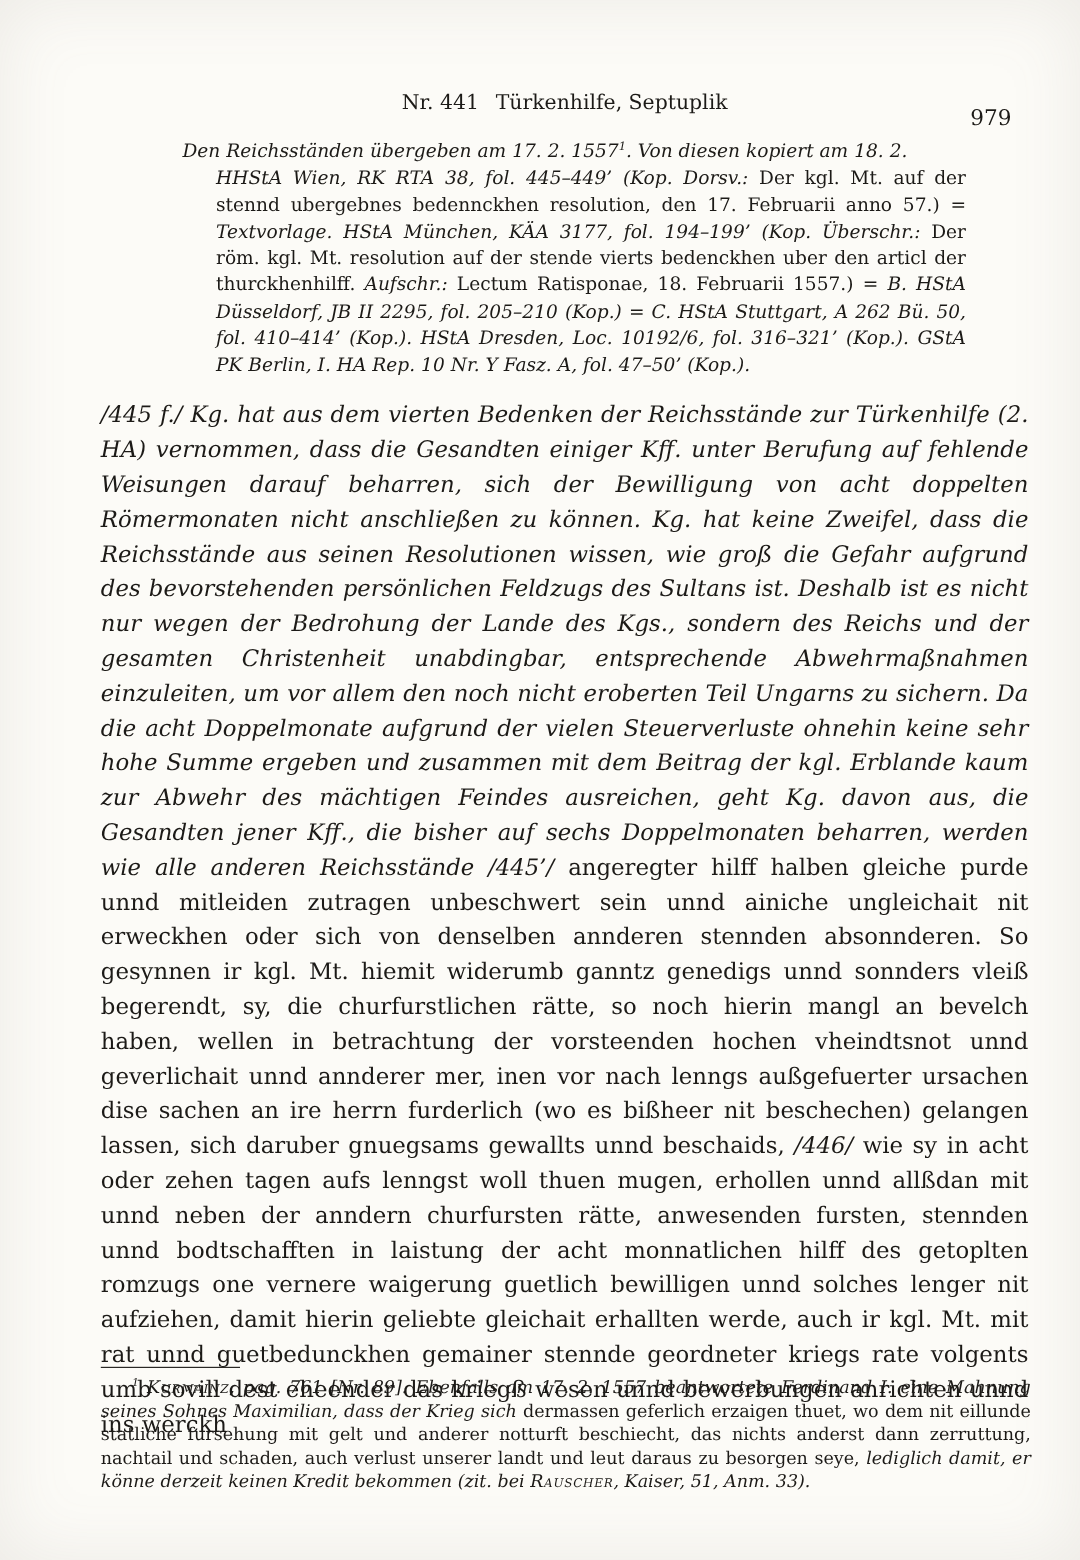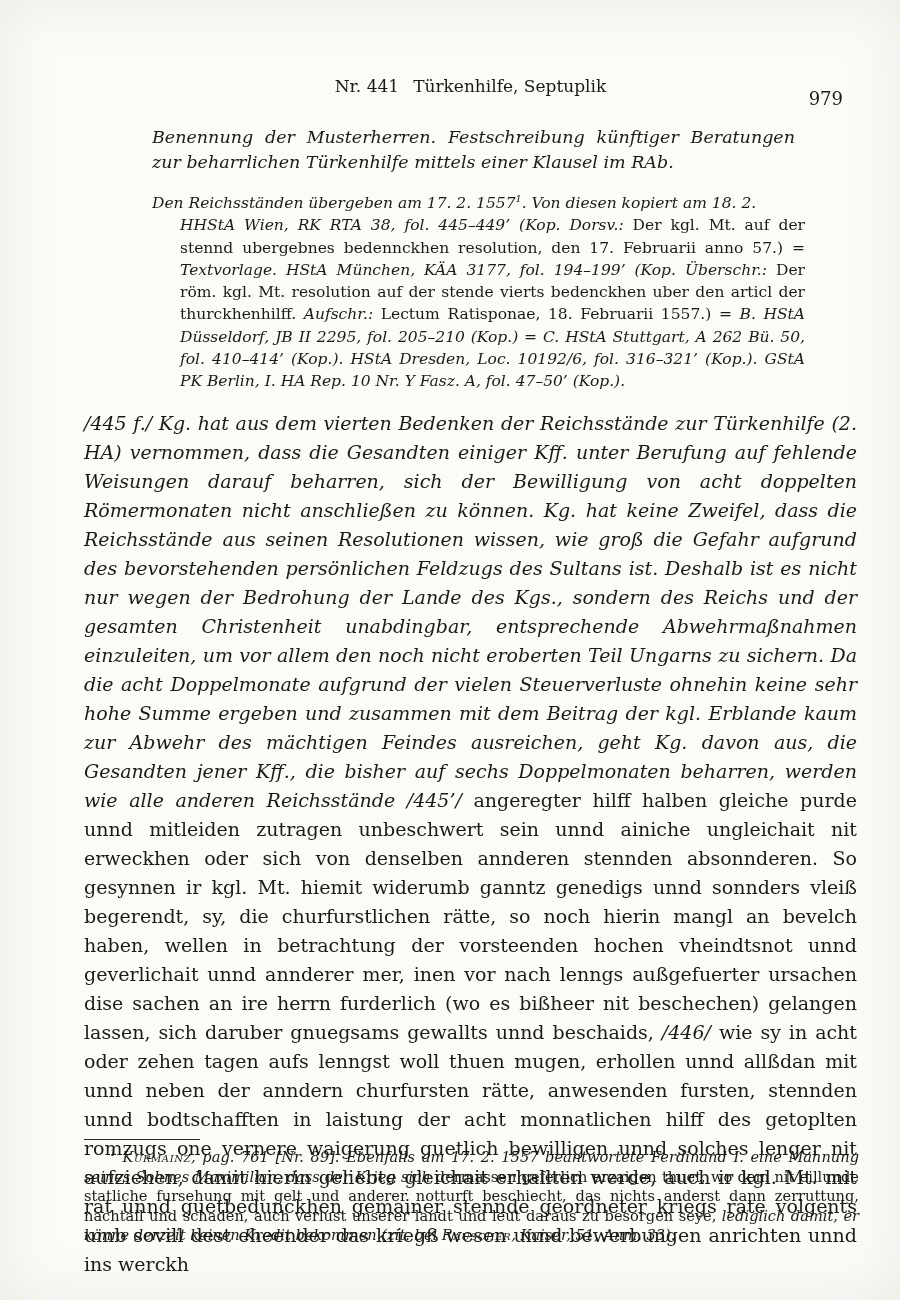--- a/index.html
+++ b/index.html
@@ -99,21 +99,20 @@
 <body>
 
 <div class="page">
   <div class="content">
 
     <div class="running-head">
       <span class="rh-number">Nr. 441</span><span>Türkenhilfe, Septuplik</span>
       <span class="rh-page">979</span>
     </div>
 
-    <div class="title-block"><span class="i">Benennung der Musterherren. Festschreibung künftiger Beratungen zur beharrlichen Türkenhilfe mittels einer Klausel im RAb.</span></div>
 
     <div class="provenance">
       <div class="date-line"><span class="i">Den Reichsständen übergeben am 17. 2. 1557</span><span class="i sup">1</span><span class="i">. Von diesen kopiert am 18. 2.</span></div>
       <div class="arch"><span class="i">HHStA Wien, RK RTA 38, fol. 445–449’ (Kop. Dorsv.:</span><span class="r"> Der kgl. Mt. auf der stennd ubergebnes bedennckhen resolution, den 17. Februarii anno 57.) = </span><span class="i">Textvorlage. HStA München, KÄA 3177, fol. 194–199’ (Kop. Überschr.:</span><span class="r"> Der röm. kgl. Mt. resolution auf der stende vierts bedenckhen uber den articl der thurckhenhilff. </span><span class="i">Aufschr.:</span><span class="r"> Lectum Ratisponae, 18. Februarii 1557.) = </span><span class="i">B. HStA Düsseldorf, JB II 2295, fol. 205–210 (Kop.) = C. HStA Stuttgart, A 262 Bü. 50, fol. 410–414’ (Kop.). HStA Dresden, Loc. 10192/6, fol. 316–321’ (Kop.). GStA PK Berlin, I. HA Rep. 10 Nr. Y Fasz. A, fol. 47–50’ (Kop.).</span></div>
     </div>
 
     <div class="body-text"><span class="i">/445 f./ Kg. hat aus dem vierten Bedenken der Reichsstände zur Türkenhilfe (2. HA) vernommen, dass die Gesandten einiger Kff. unter Berufung auf fehlende Weisungen darauf beharren, sich der Bewilligung von acht doppelten Römermonaten nicht anschließen zu können. Kg. hat keine Zweifel, dass die Reichsstände aus seinen Resolutionen wissen, wie groß die Gefahr aufgrund des bevorstehenden persönlichen Feldzugs des Sultans ist. Deshalb ist es nicht nur wegen der Bedrohung der Lande des Kgs., sondern des Reichs und der gesamten Christenheit unabdingbar, entsprechende Abwehrmaßnahmen einzuleiten, um vor allem den noch nicht eroberten Teil Ungarns zu sichern. Da die acht Doppelmonate aufgrund der vielen Steuerverluste ohnehin keine sehr hohe Summe ergeben und zusammen mit dem Beitrag der kgl. Erblande kaum zur Abwehr des mächtigen Feindes ausreichen, geht Kg. davon aus, die Gesandten jener Kff., die bisher auf sechs Doppelmonaten beharren, werden wie alle anderen Reichsstände /445’/ </span><span class="r">angeregter hilff halben gleiche purde unnd mitleiden zutragen unbeschwert sein unnd ainiche ungleichait nit erweckhen oder sich von denselben annderen stennden absonnderen. So gesynnen ir kgl. Mt. hiemit widerumb ganntz genedigs unnd sonnders vleiß begerendt, sy, die churfurstlichen rätte, so noch hierin mangl an bevelch haben, wellen in betrachtung der vorsteenden hochen vheindtsnot unnd geverlichait unnd annderer mer, inen vor nach lenngs außgefuerter ursachen dise sachen an ire herrn furderlich (wo es bißheer nit beschechen) gelangen lassen, sich daruber gnuegsams gewallts unnd beschaids, </span><span class="i">/446/</span><span class="r"> wie sy in acht oder zehen tagen aufs lenngst woll thuen mugen, erhollen unnd allßdan mit unnd neben der anndern churfursten rätte, anwesenden fursten, stennden unnd bodtschafften in laistung der acht monnatlichen hilff des getoplten romzugs one vernere waigerung guetlich bewilligen unnd solches lenger nit aufziehen, damit hierin geliebte gleichait erhallten werde, auch ir kgl. Mt. mit rat unnd guetbedunckhen gemainer stennde geordneter kriegs rate volgents umb sovill dest eheender das kriegß wesen unnd bewerbungen anrichten unnd ins werckh</span></div>
 
     <div class="footnote-area">
       <div class="fn-rule"></div>

